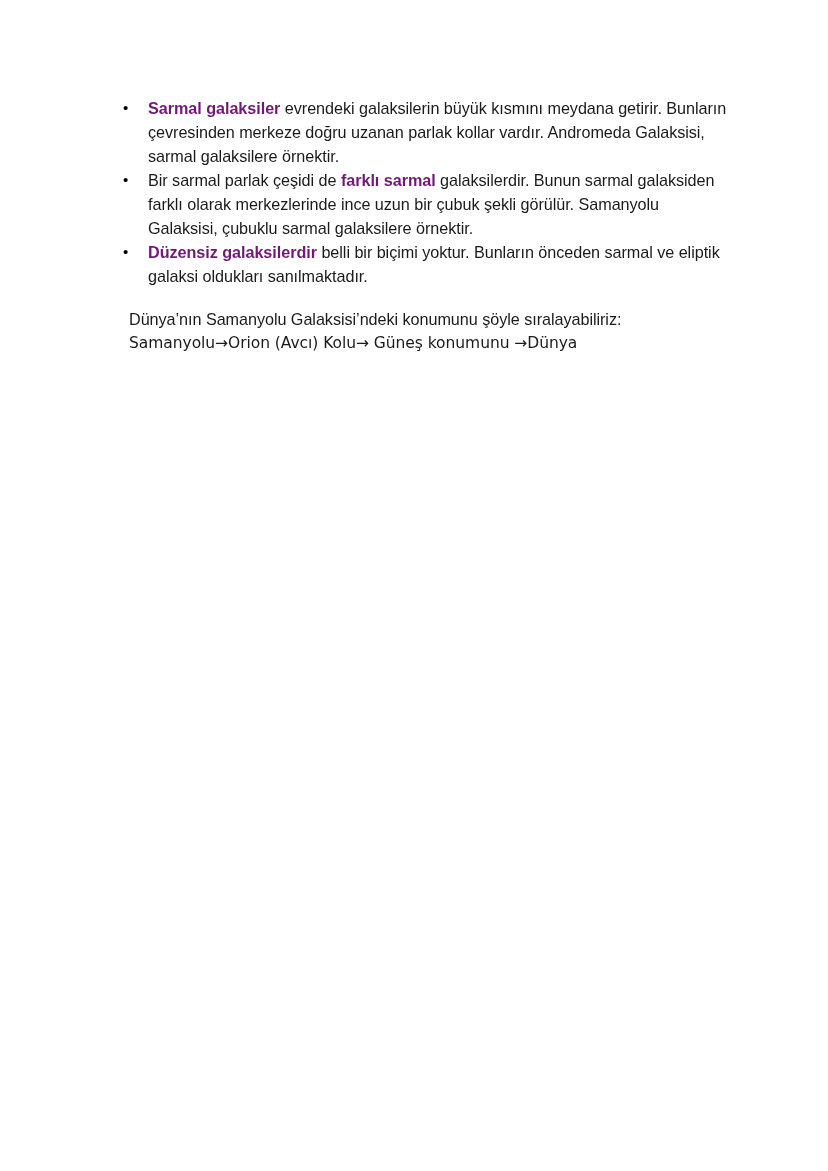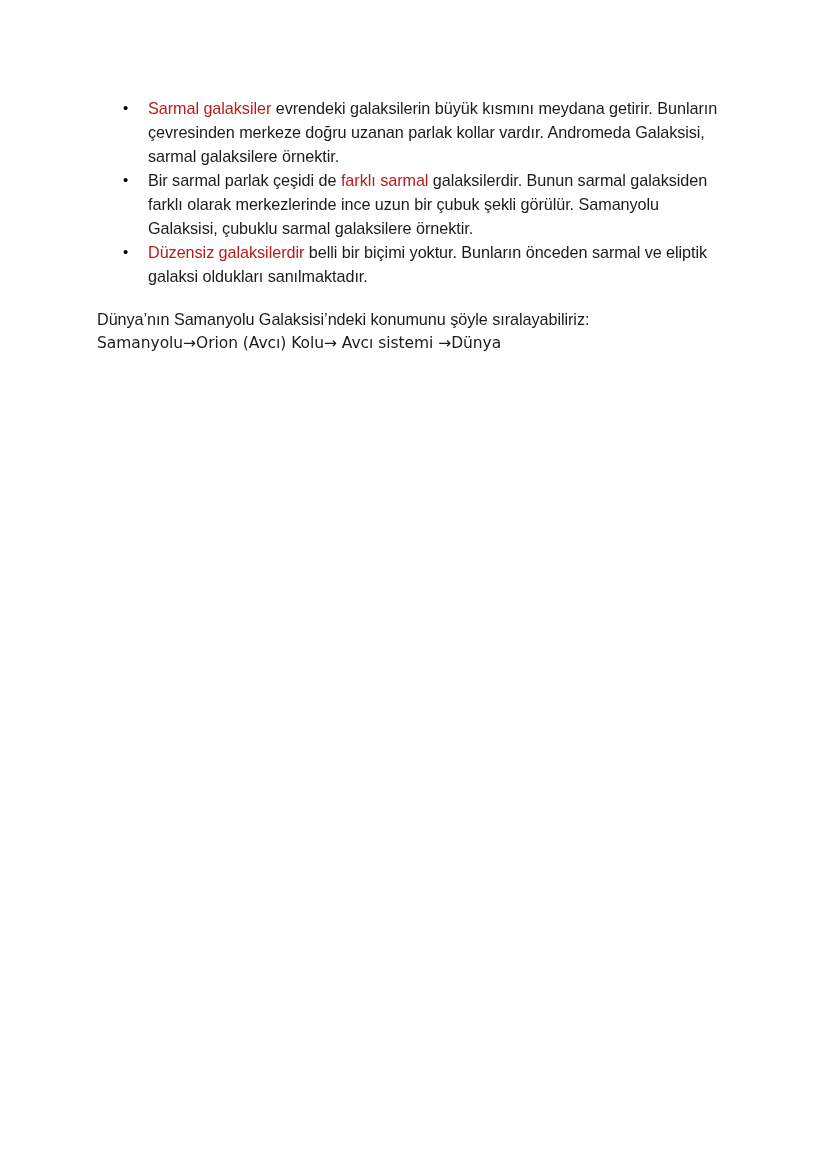--- a/index.html
+++ b/index.html
@@ -55,36 +55,37 @@
     left: 26px;
     top: 0;
     width: 12px;
     line-height: 24px;
     font-size: 15px;
     color: #000000;
     text-align: left;
   }
 
   .lead {
-    font-weight: 400;
-    color: #b91c1c;
+    font-weight: 700;
+    color: #701a75;
   }
 
   
   .closing {
     margin: 19px 0 0 0;
     font-size: 16.2px;
     line-height: 24px;
     letter-spacing: -0.05px;
     color: #1b1b1b;
     width: 640px;
   }
   .closing .line {
     display: block;
     white-space: pre;
+    margin-left: 32px;
   }
   .arrow {
     font-family: "DejaVu Sans", sans-serif;
     font-size: 15.5px;
   }
 </style>
 </head>
 <body>
 
 <div class="page">
@@ -104,17 +105,17 @@
 
       <li class="bullet-item">
         <span class="bullet-marker">•</span>
         <span class="lead">Düzensiz galaksilerdir</span><span> belli bir biçimi yoktur. Bunların önceden sarmal ve eliptik galaksi oldukları sanılmaktadır.</span>
       </li>
 
     </ul>
 
     <p class="closing">
       <span class="line">Dünya’nın Samanyolu Galaksisi’ndeki konumunu şöyle sıralayabiliriz:</span>
-      <span class="line arrow">Samanyolu→Orion (Avcı) Kolu→ Avcı sistemi →Dünya</span>
+      <span class="line arrow">Samanyolu→Orion (Avcı) Kolu→ Güneş konumunu →Dünya</span>
     </p>
 
   </div>
 </div>
 
 </body></html>

